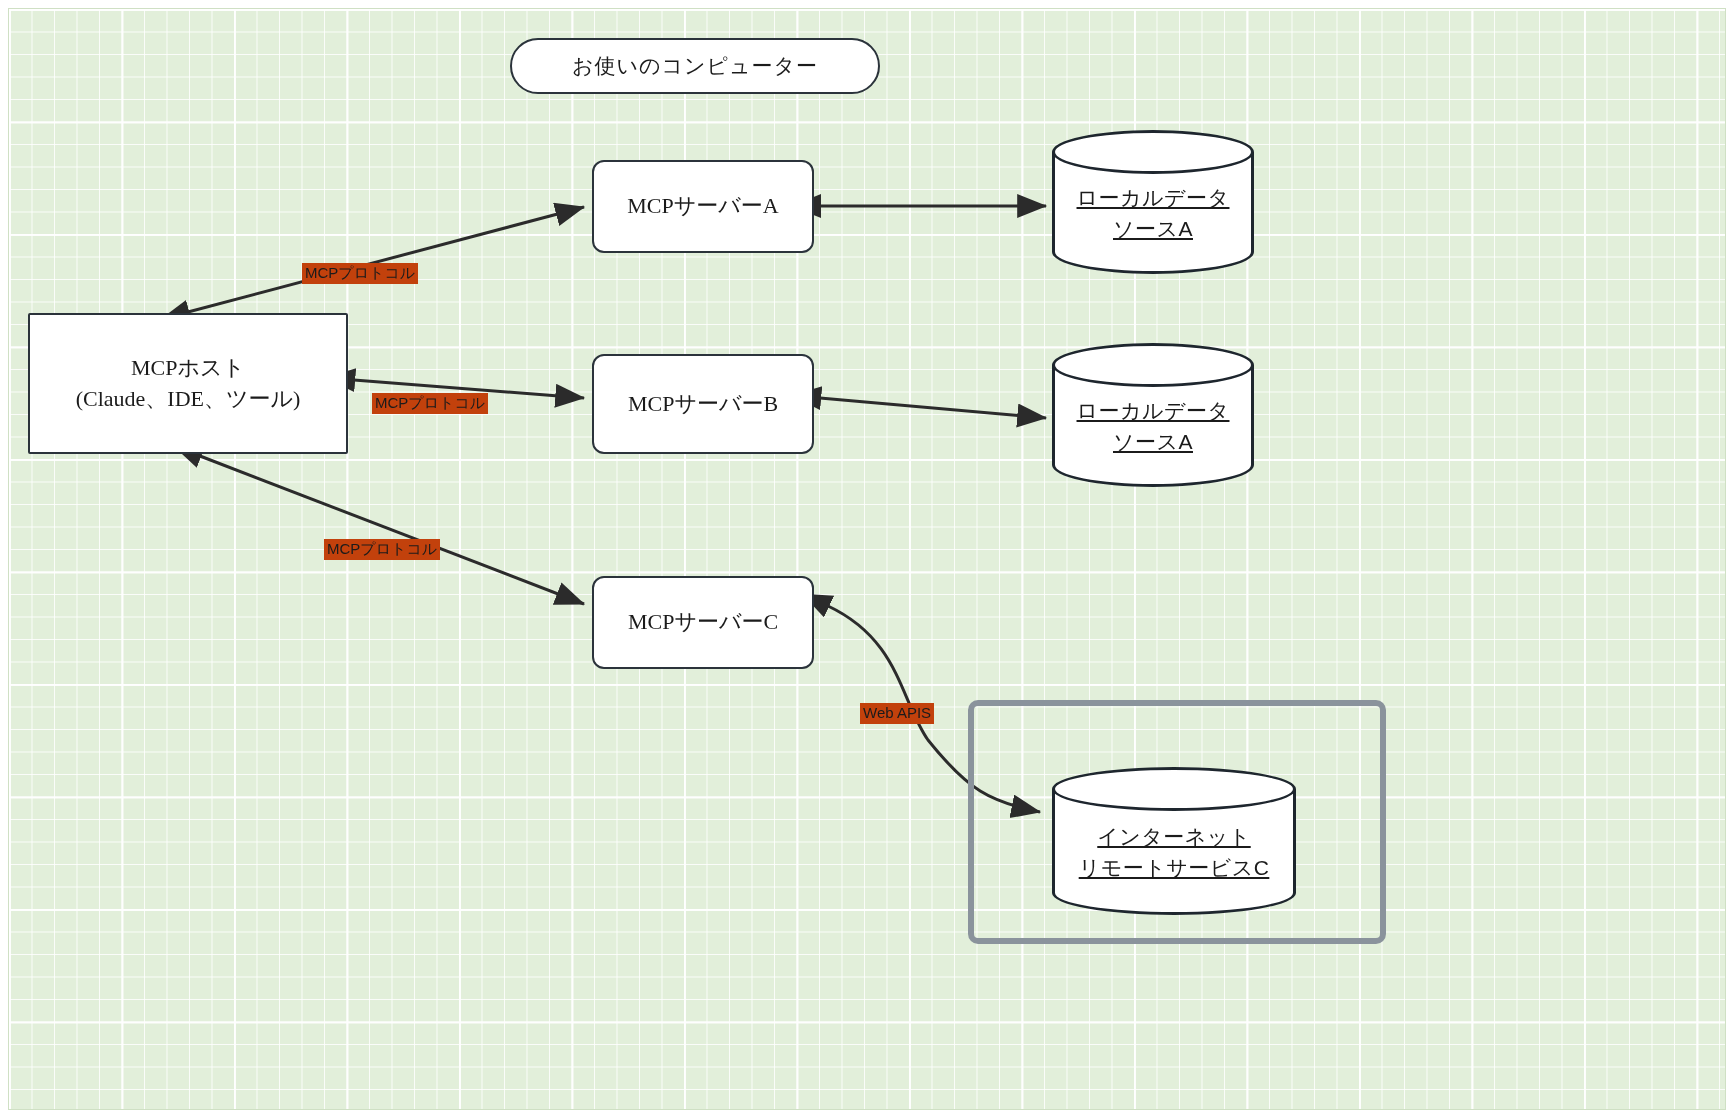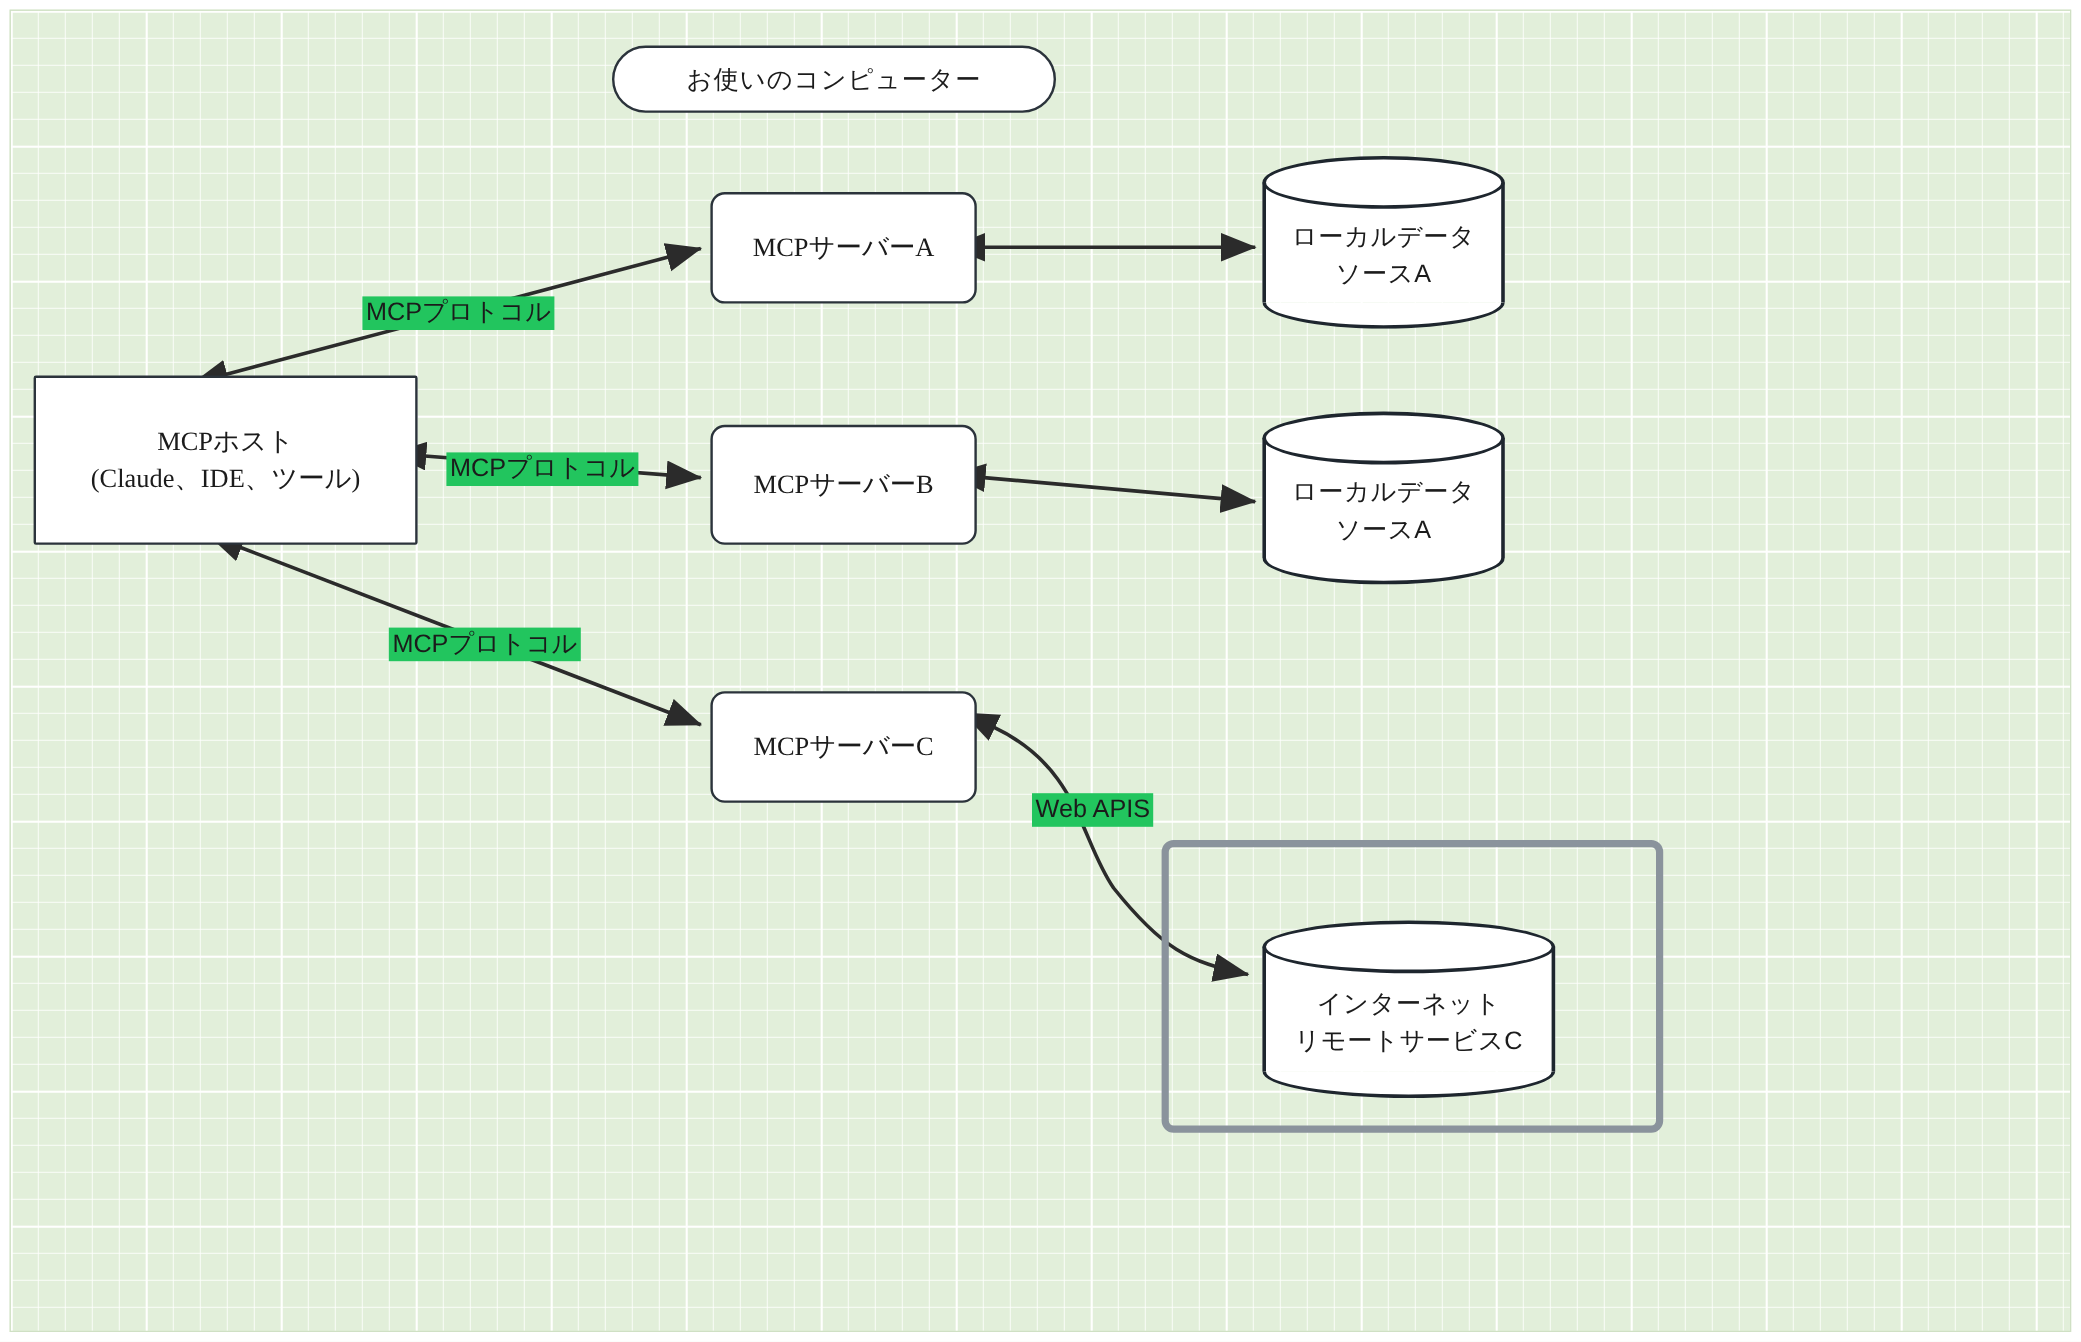--- a/index.html
+++ b/index.html
@@ -117,39 +117,41 @@
     bottom: 22px;
     display: flex;
     flex-direction: column;
     align-items: center;
     justify-content: center;
     font-size: 21px;
     color: #1b1b1b;
     line-height: 1.5;
     text-align: center;
     letter-spacing: 0.5px;
+    text-decoration: underline;
   }
   .cyl-label span { display: block; white-space: nowrap; }
 
   .group-box {
     position: absolute;
     box-sizing: border-box;
     border: 6px solid #8a939c;
     border-radius: 10px;
     background: transparent;
   }
 
   .edge-label {
     position: absolute;
-    background: #22c55e;
+    background: #c2410c;
     color: #1b1b1b;
-    font-size: 21px;
+    font-size: 15px;
     padding: 1px 3px;
     white-space: nowrap;
     line-height: 1.25;
+    margin-top: 16px;
   }
 </style>
 </head>
 <body>
 
 <div id="canvas">
 
   <div id="grid-surface"></div>
 
   <svg id="edges" viewBox="0 0 1734 1118" xmlns="http://www.w3.org/2000/svg">
@@ -245,17 +247,17 @@
   </div>
 
   <div class="edge-label" style="left:372px; top:377px;">
     <span>MCPプロトコル</span>
   </div>
 
   <div class="edge-label" style="left:324px; top:523px;">
     <span>MCPプロトコル</span>
   </div>
 
-  <div class="edge-label" style="left:860px; top:661px;">
+  <div class="edge-label" style="left:860px; top:687px;">
     <span>Web APIS</span>
   </div>
 
 </div>
 
 </body></html>

